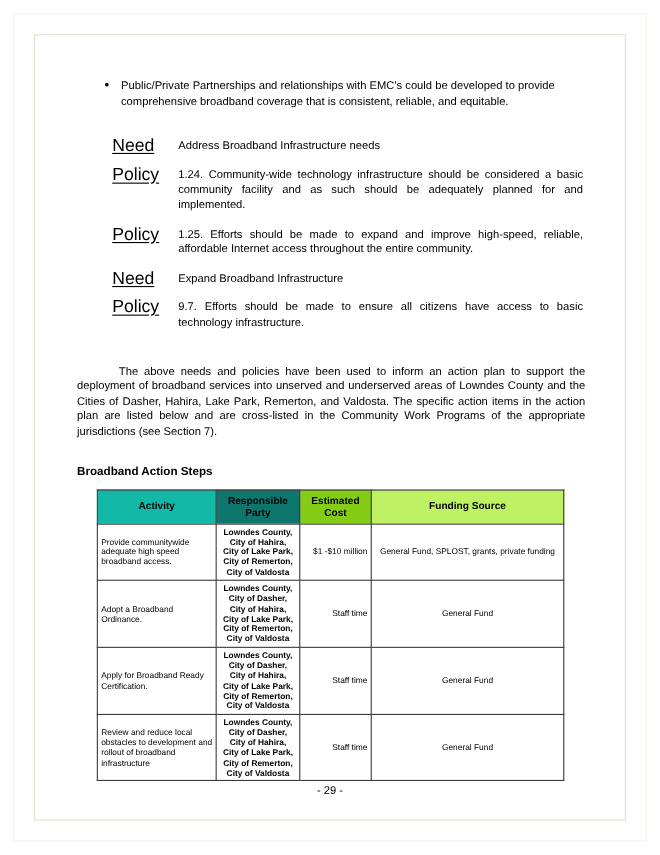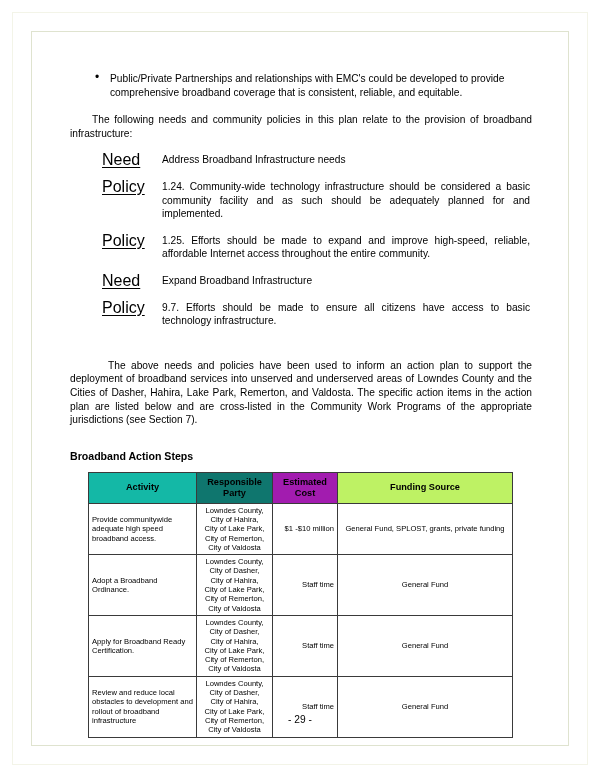--- a/index.html
+++ b/index.html
@@ -150,21 +150,21 @@
   }
   td.cell-party {
     text-align: center;
   }
   td.cell-cost {
     text-align: right;
   }
   td.cell-funding {
     text-align: center;
   }
-  .party-line { display: block; }
+  .party-line { display: block; font-weight: bold; }
 
   
   .page-number {
     position: absolute;
     left: 0;
     right: 0;
     top: 713px;
     text-align: center;
     font-size: 10.2px;
     line-height: 13px;
@@ -179,21 +179,20 @@
 </div>
 
 <div class="content">
 
   <ul class="bullet-list">
     <li class="bullet-item">Public/Private Partnerships and relationships with EMC's could be developed to provide comprehensive broadband coverage that is consistent, reliable, and equitable.</li>
   </ul>
 
   <div class="gap-14"></div>
 
-  <p class="para indent-sm">The following needs and community policies in this plan relate to the provision of broadband infrastructure:</p>
 
   <div class="np-block">
 
     <div class="np-row">
       <div class="np-label">Need</div>
       <div class="np-text">Address Broadband Infrastructure needs</div>
     </div>
 
     <div class="np-row">
       <div class="np-label">Policy</div>
@@ -230,21 +229,21 @@
       <colgroup>
         <col class="col-activity">
         <col class="col-party">
         <col class="col-cost">
         <col class="col-funding">
       </colgroup>
       <thead>
         <tr>
           <th style="background: #14b8a6;">Activity</th>
           <th style="background: #0f766e; margin-top: 35px;">Responsible Party</th>
-          <th style="background: #a21caf;">Estimated Cost</th>
+          <th style="background: #84cc16;">Estimated Cost</th>
           <th style="background: #bef264;">Funding Source</th>
         </tr>
       </thead>
       <tbody>
 
         <tr>
           <td class="cell-activity">Provide communitywide adequate high speed broadband access.</td>
           <td class="cell-party">
             <span class="party-line">Lowndes County,</span>
             <span class="party-line">City of Hahira,</span>

